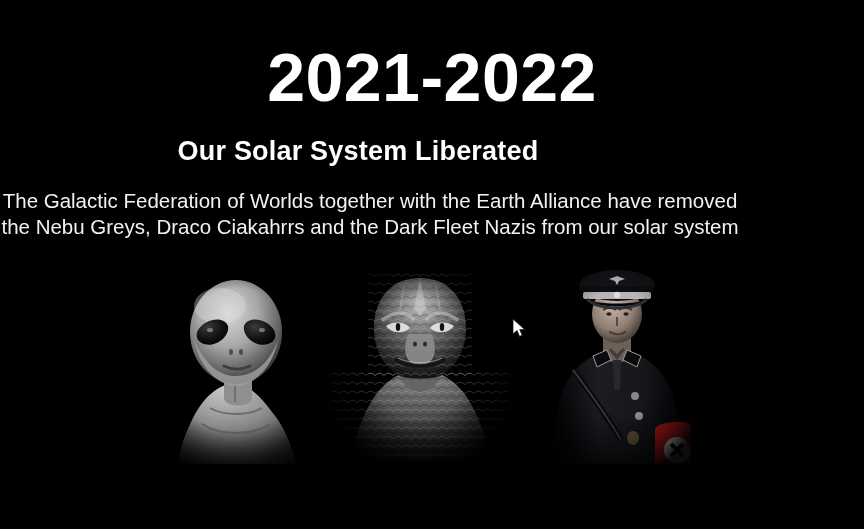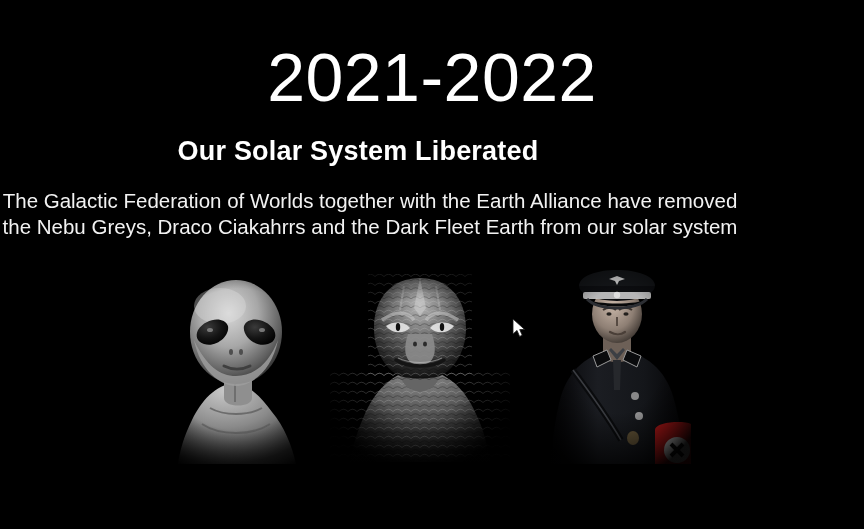--- a/index.html
+++ b/index.html
@@ -23,21 +23,21 @@
 
   
   .title {
     position: absolute;
     top: 42px;
     left: 0;
     width: 864px;
     text-align: center;
     color: #ffffff;
     font-size: 68px;
-    font-weight: 400;
+    font-weight: 700;
     letter-spacing: 0.5px;
     line-height: 1.05;
     white-space: nowrap;
   }
   .subtitle {
     position: absolute;
     top: 136px;
     left: 0;
     width: 716px;
     text-align: center;
@@ -96,21 +96,21 @@
 <body>
 
 <div class="slide">
 
   <div class="title">2021-2022</div>
 
   <div class="subtitle">Our Solar System Liberated</div>
 
   <div class="body-copy">
     <span class="line">The Galactic Federation of Worlds together with the Earth Alliance have removed</span>
-    <span class="line">the Nebu Greys, Draco Ciakahrrs and the Dark Fleet Earth from our solar system</span>
+    <span class="line">the Nebu Greys, Draco Ciakahrrs and the Dark Fleet Nazis from our solar system</span>
   </div>
 
   <div class="figures">
 
     <div class="figure fig-grey">
       <svg class="fig-svg" viewBox="0 0 196 190" preserveAspectRatio="none">
         <defs>
           <radialGradient id="gHead" cx="42%" cy="32%" r="72%">
             <stop offset="0%" stop-color="#d8d8d8"></stop>
             <stop offset="45%" stop-color="#a7a7a7"></stop>

